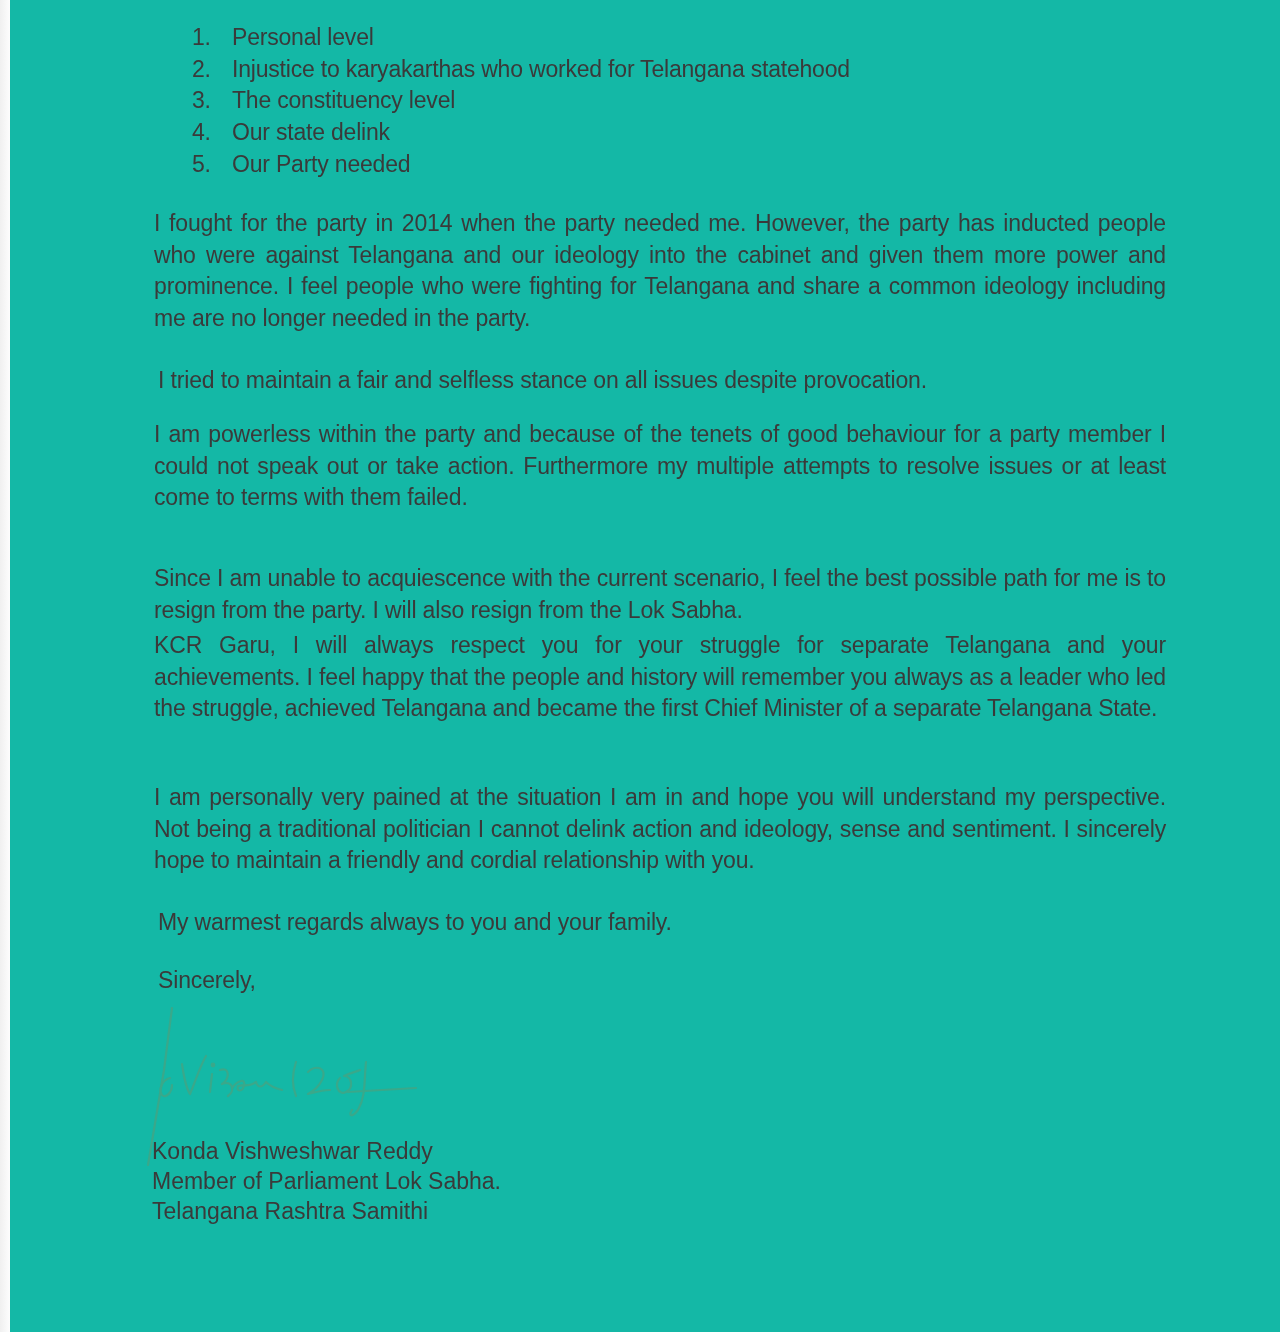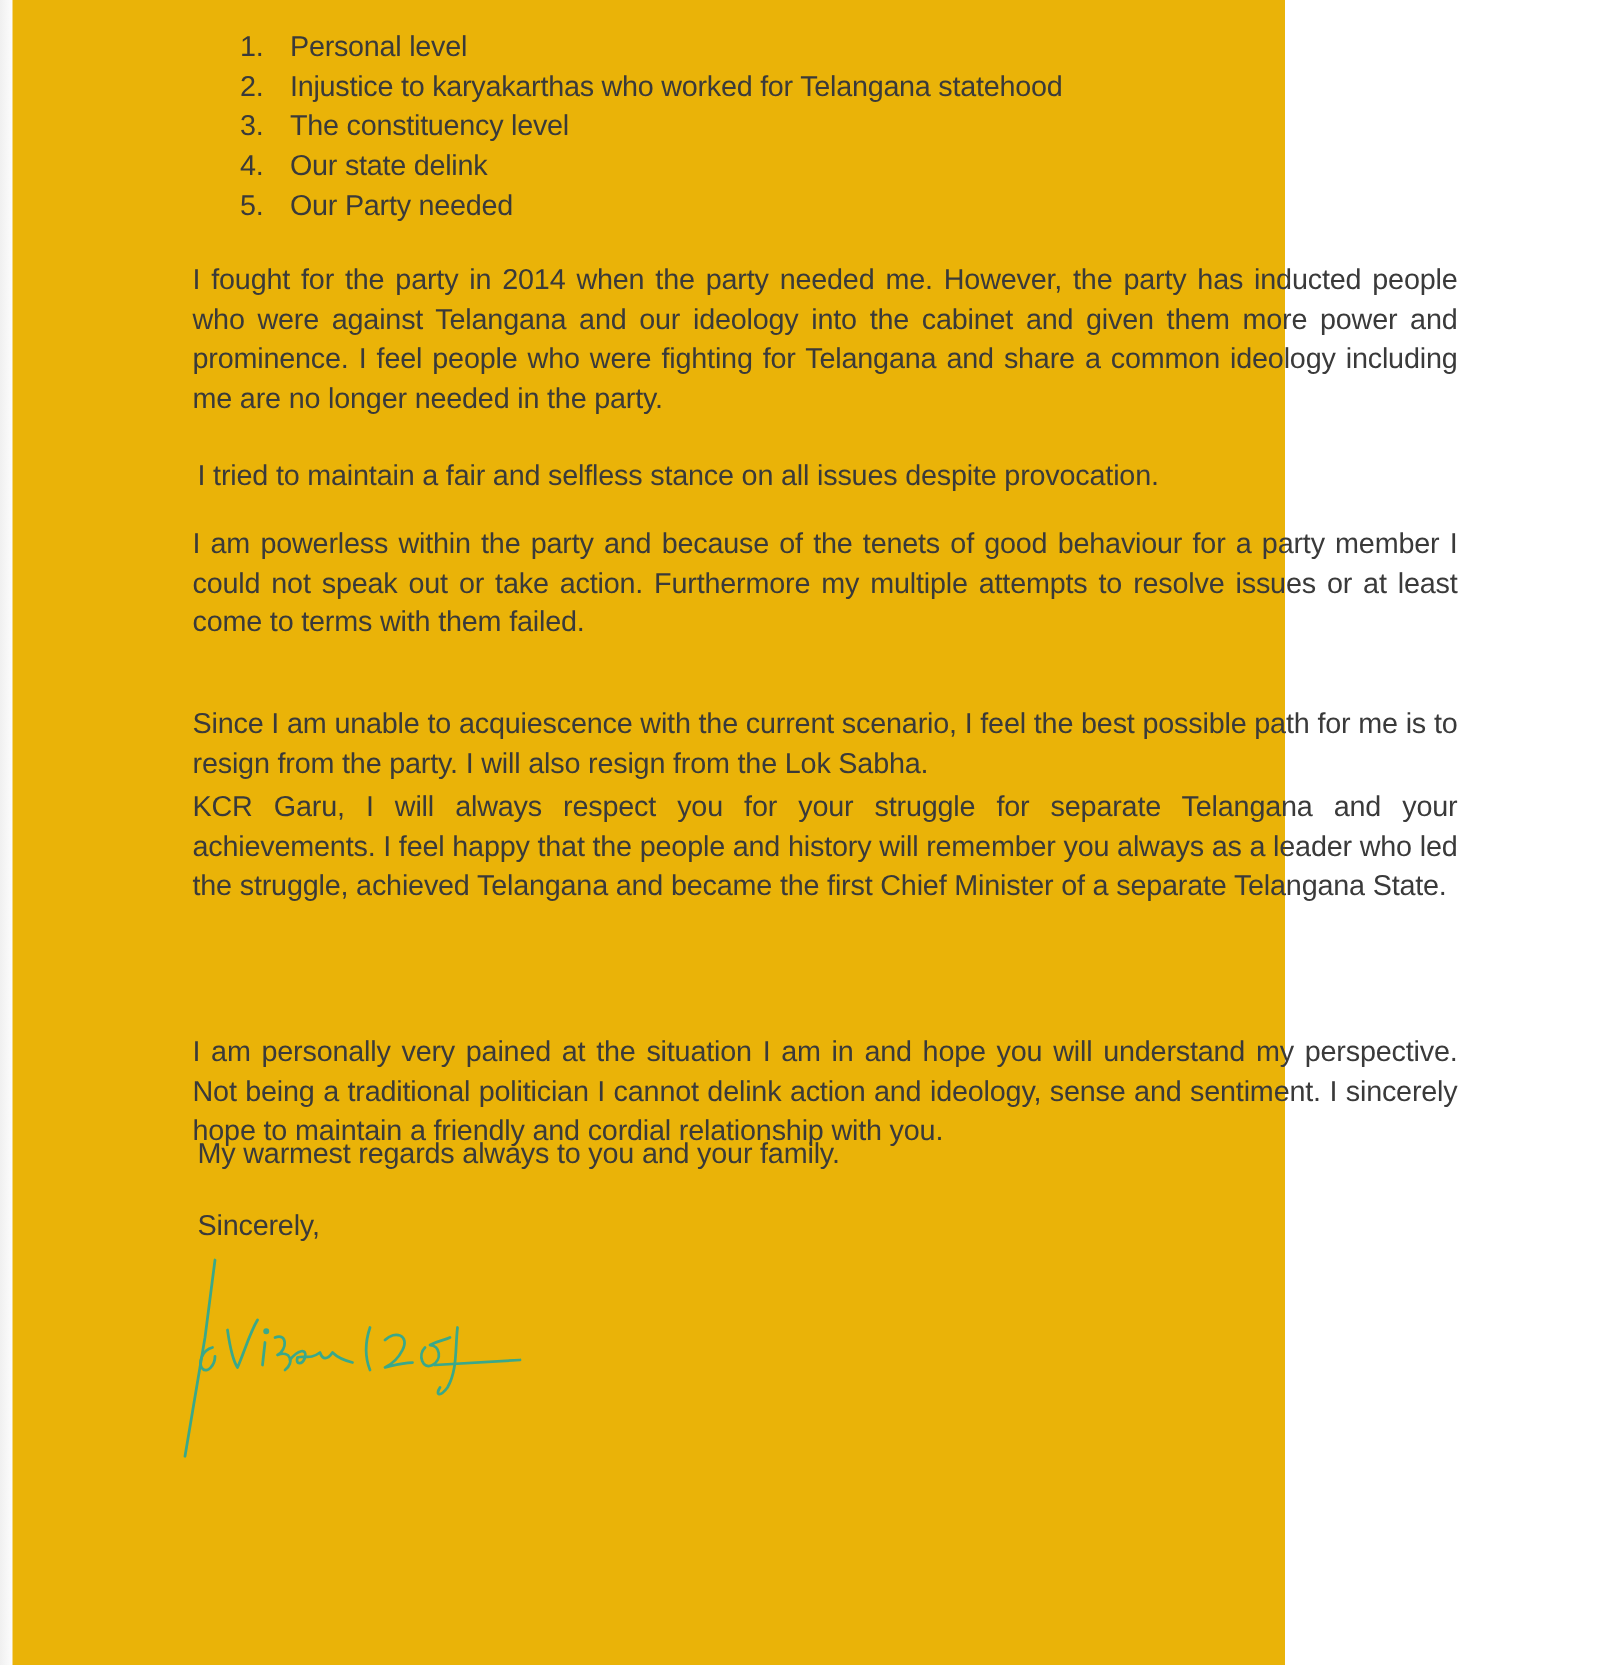--- a/index.html
+++ b/index.html
@@ -1,20 +1,20 @@
 <!DOCTYPE html>
 <html><head>
 <meta charset="utf-8">
 <style>
   html, body { margin: 0; padding: 0; }
   body {
     width: 1280px; height: 1332px; background: #ffffff; position: relative; overflow: hidden;
     font-family: "Liberation Sans", sans-serif; color: #3a3a3a;
   }
-  .page { position: absolute; left: 0; top: 0; width: 1028px; height: 1332px; background: #eab308; }
+  .page { position: absolute; left: 0; top: 0; width: 1280px; height: 1332px; background: #14b8a6; }
   .left-edge { position: absolute; left: 0; top: 0; width: 10px; height: 1332px;
     background: linear-gradient(to right, #f0f0f0, #fdfdfd); }
   .list { position: absolute; left: 192px; top: 22px; margin: 0; padding: 0; list-style: none; }
   .list li { font-size: 23px; line-height: 31.7px; height: 31.7px; white-space: nowrap; letter-spacing: -0.2px; }
   .list .num { display: inline-block; width: 40px; }
   .para {
     position: absolute; left: 154px; width: 1012px; font-size: 23px; line-height: 31.5px;
     text-align: justify; margin: 0; letter-spacing: -0.15px; word-spacing: 0px;
   }
   .single { position: absolute; left: 154px; font-size: 23px; line-height: 31.5px; white-space: nowrap; margin: 4px; letter-spacing: -0.15px;}
@@ -34,34 +34,39 @@
     <li><span class="num">3.</span><span>The constituency level</span></li>
     <li><span class="num">4.</span><span>Our state delink</span></li>
     <li><span class="num">5.</span><span>Our Party needed</span></li>
   </ol>
 
   <p class="para" style="top:208px;">I fought for the party in 2014 when the party needed me. However, the party has inducted people who were against Telangana and our ideology into the cabinet and given them more power and prominence. I feel people who were fighting for Telangana and share a common ideology including me are no longer needed in the party.</p>
   <p class="single" style="top:361px;">I tried to maintain a fair and selfless stance on all issues despite provocation.</p>
   <p class="para" style="top:419px;">I am powerless within the party and because of the tenets of good behaviour for a party member I could not speak out or take action. Furthermore my multiple attempts to resolve issues or at least come to terms with them failed.</p>
   <p class="para" style="top:540px;margin-top:23px;">Since I am unable to acquiescence with the current scenario, I feel the best possible path for me is to resign from the party. I will also resign from the Lok Sabha.</p>
   <p class="para" style="top:630px;">KCR Garu, I will always respect you for your struggle for separate Telangana and your achievements. I feel happy that the people and history will remember you always as a leader who led the struggle, achieved Telangana and became the first Chief Minister of a separate Telangana State.</p>
-  <p class="para" style="top:782px;margin-top:44px;">I am personally very pained at the situation I am in and hope you will understand my perspective.  Not being a traditional politician I cannot delink action and ideology, sense and sentiment. I sincerely hope to maintain a friendly and cordial relationship with you.</p>
+  <p class="para" style="top:782px;">I am personally very pained at the situation I am in and hope you will understand my perspective.  Not being a traditional politician I cannot delink action and ideology, sense and sentiment. I sincerely hope to maintain a friendly and cordial relationship with you.</p>
   <p class="single" style="top:903px;">My warmest regards always to you and your family.</p>
   <p class="single" style="top:961px;text-align:right;">Sincerely,</p>
 
   <svg class="signature" viewBox="0 0 400 175" xmlns="http://www.w3.org/2000/svg">
     <g fill="none" stroke="#3aa88a" stroke-width="2.2" stroke-linecap="round" stroke-linejoin="round">
       <path d="M46 8 L38 70 L22 165"></path>
       <path d="M44 78 C36 80 32 90 36 95 C40 99 46 92 46 85"></path>
       <path d="M56 64 C58 78 60 88 64 94 C70 80 74 66 80 56"></path>
       <path d="M86 74 L84 92"></path>
       <circle cx="87" cy="65" r="1.3" fill="#3aa88a"></circle>
       <path d="M94 70 C104 66 104 80 96 84 C106 80 110 90 102 96"></path>
       <path d="M106 88 C112 80 120 78 118 86 C116 92 110 92 112 86 C118 84 122 88 130 82 C132 88 136 88 140 82 C144 86 148 88 156 90"></path>
       <path d="M170 62 C166 74 166 86 170 96"></path>
       <path d="M182 72 C190 64 202 68 196 80 C192 88 186 92 182 94 C190 92 196 90 204 90"></path>
       <path d="M214 78 C208 84 212 96 220 92 C228 88 226 76 218 76 C226 72 230 72 234 70"></path>
       <path d="M240 62 C238 80 240 96 232 110 C226 118 222 116 226 110"></path>
       <path d="M222 92 L290 88"></path>
     </g>
   </svg>
 
+  <div class="sig-block">
+    <div>Konda Vishweshwar Reddy</div>
+    <div>Member of Parliament Lok Sabha.</div>
+    <div>Telangana Rashtra Samithi</div>
+  </div>
 </div>
 
 </body></html>

